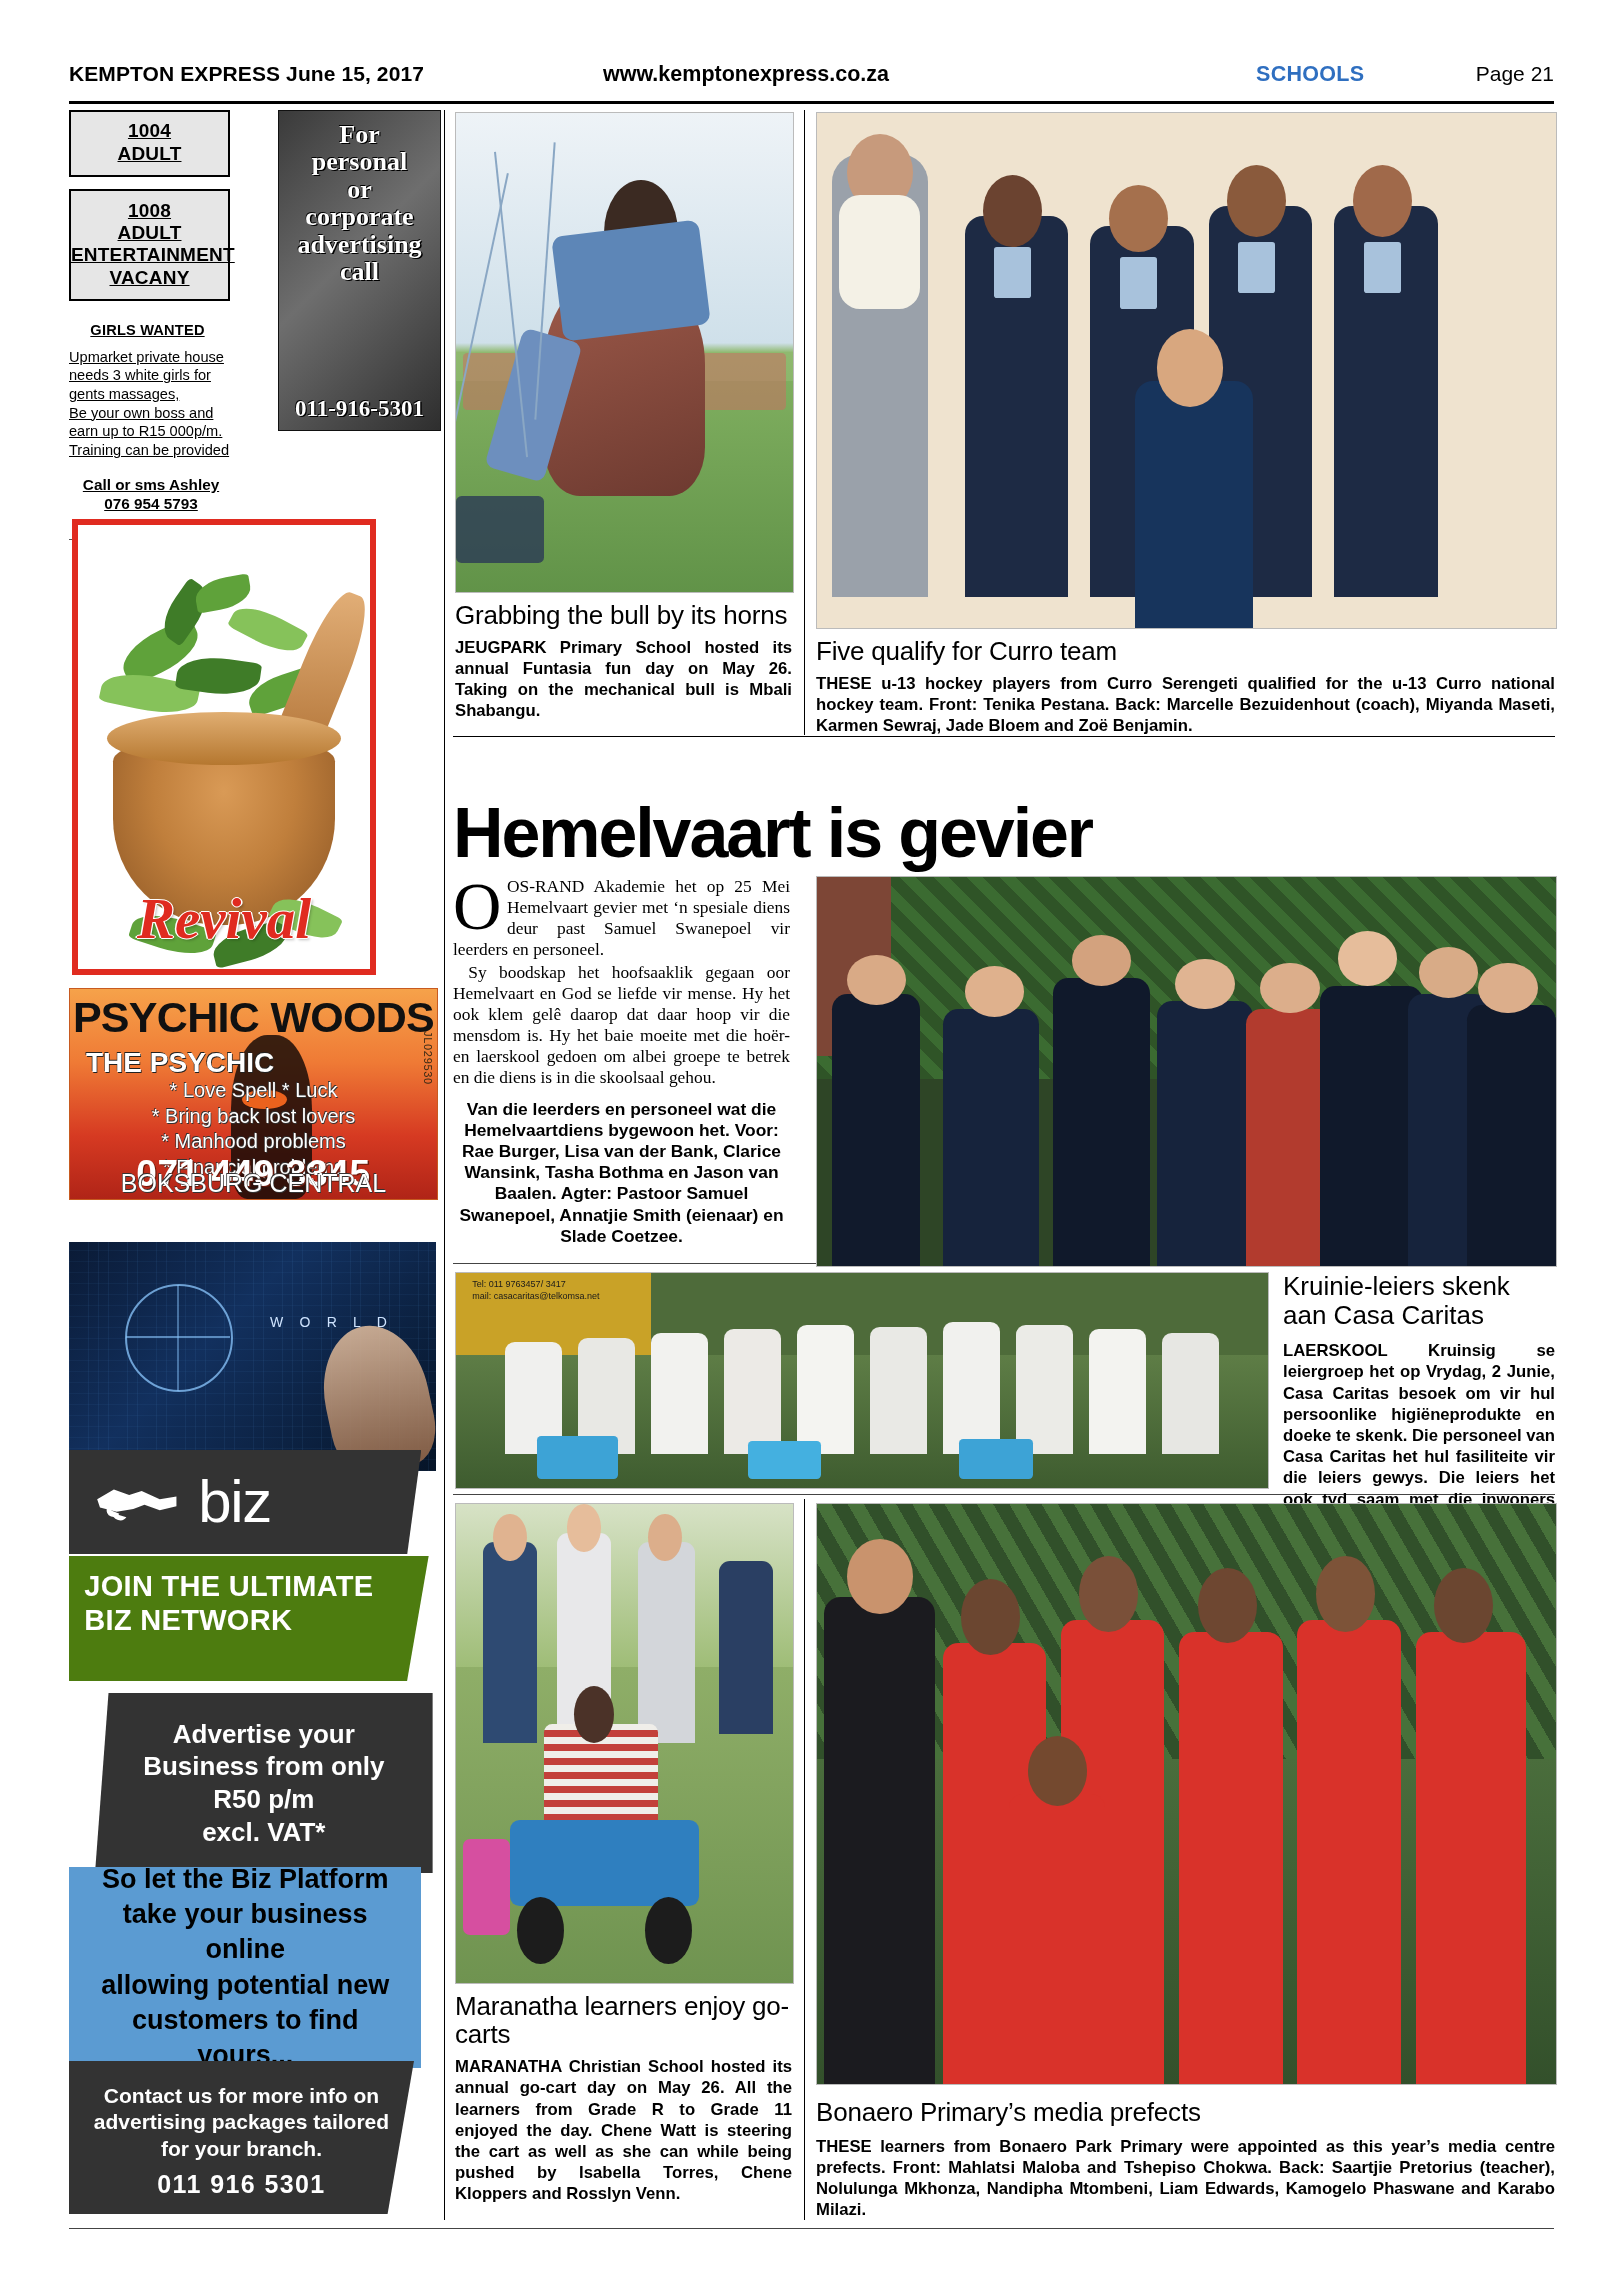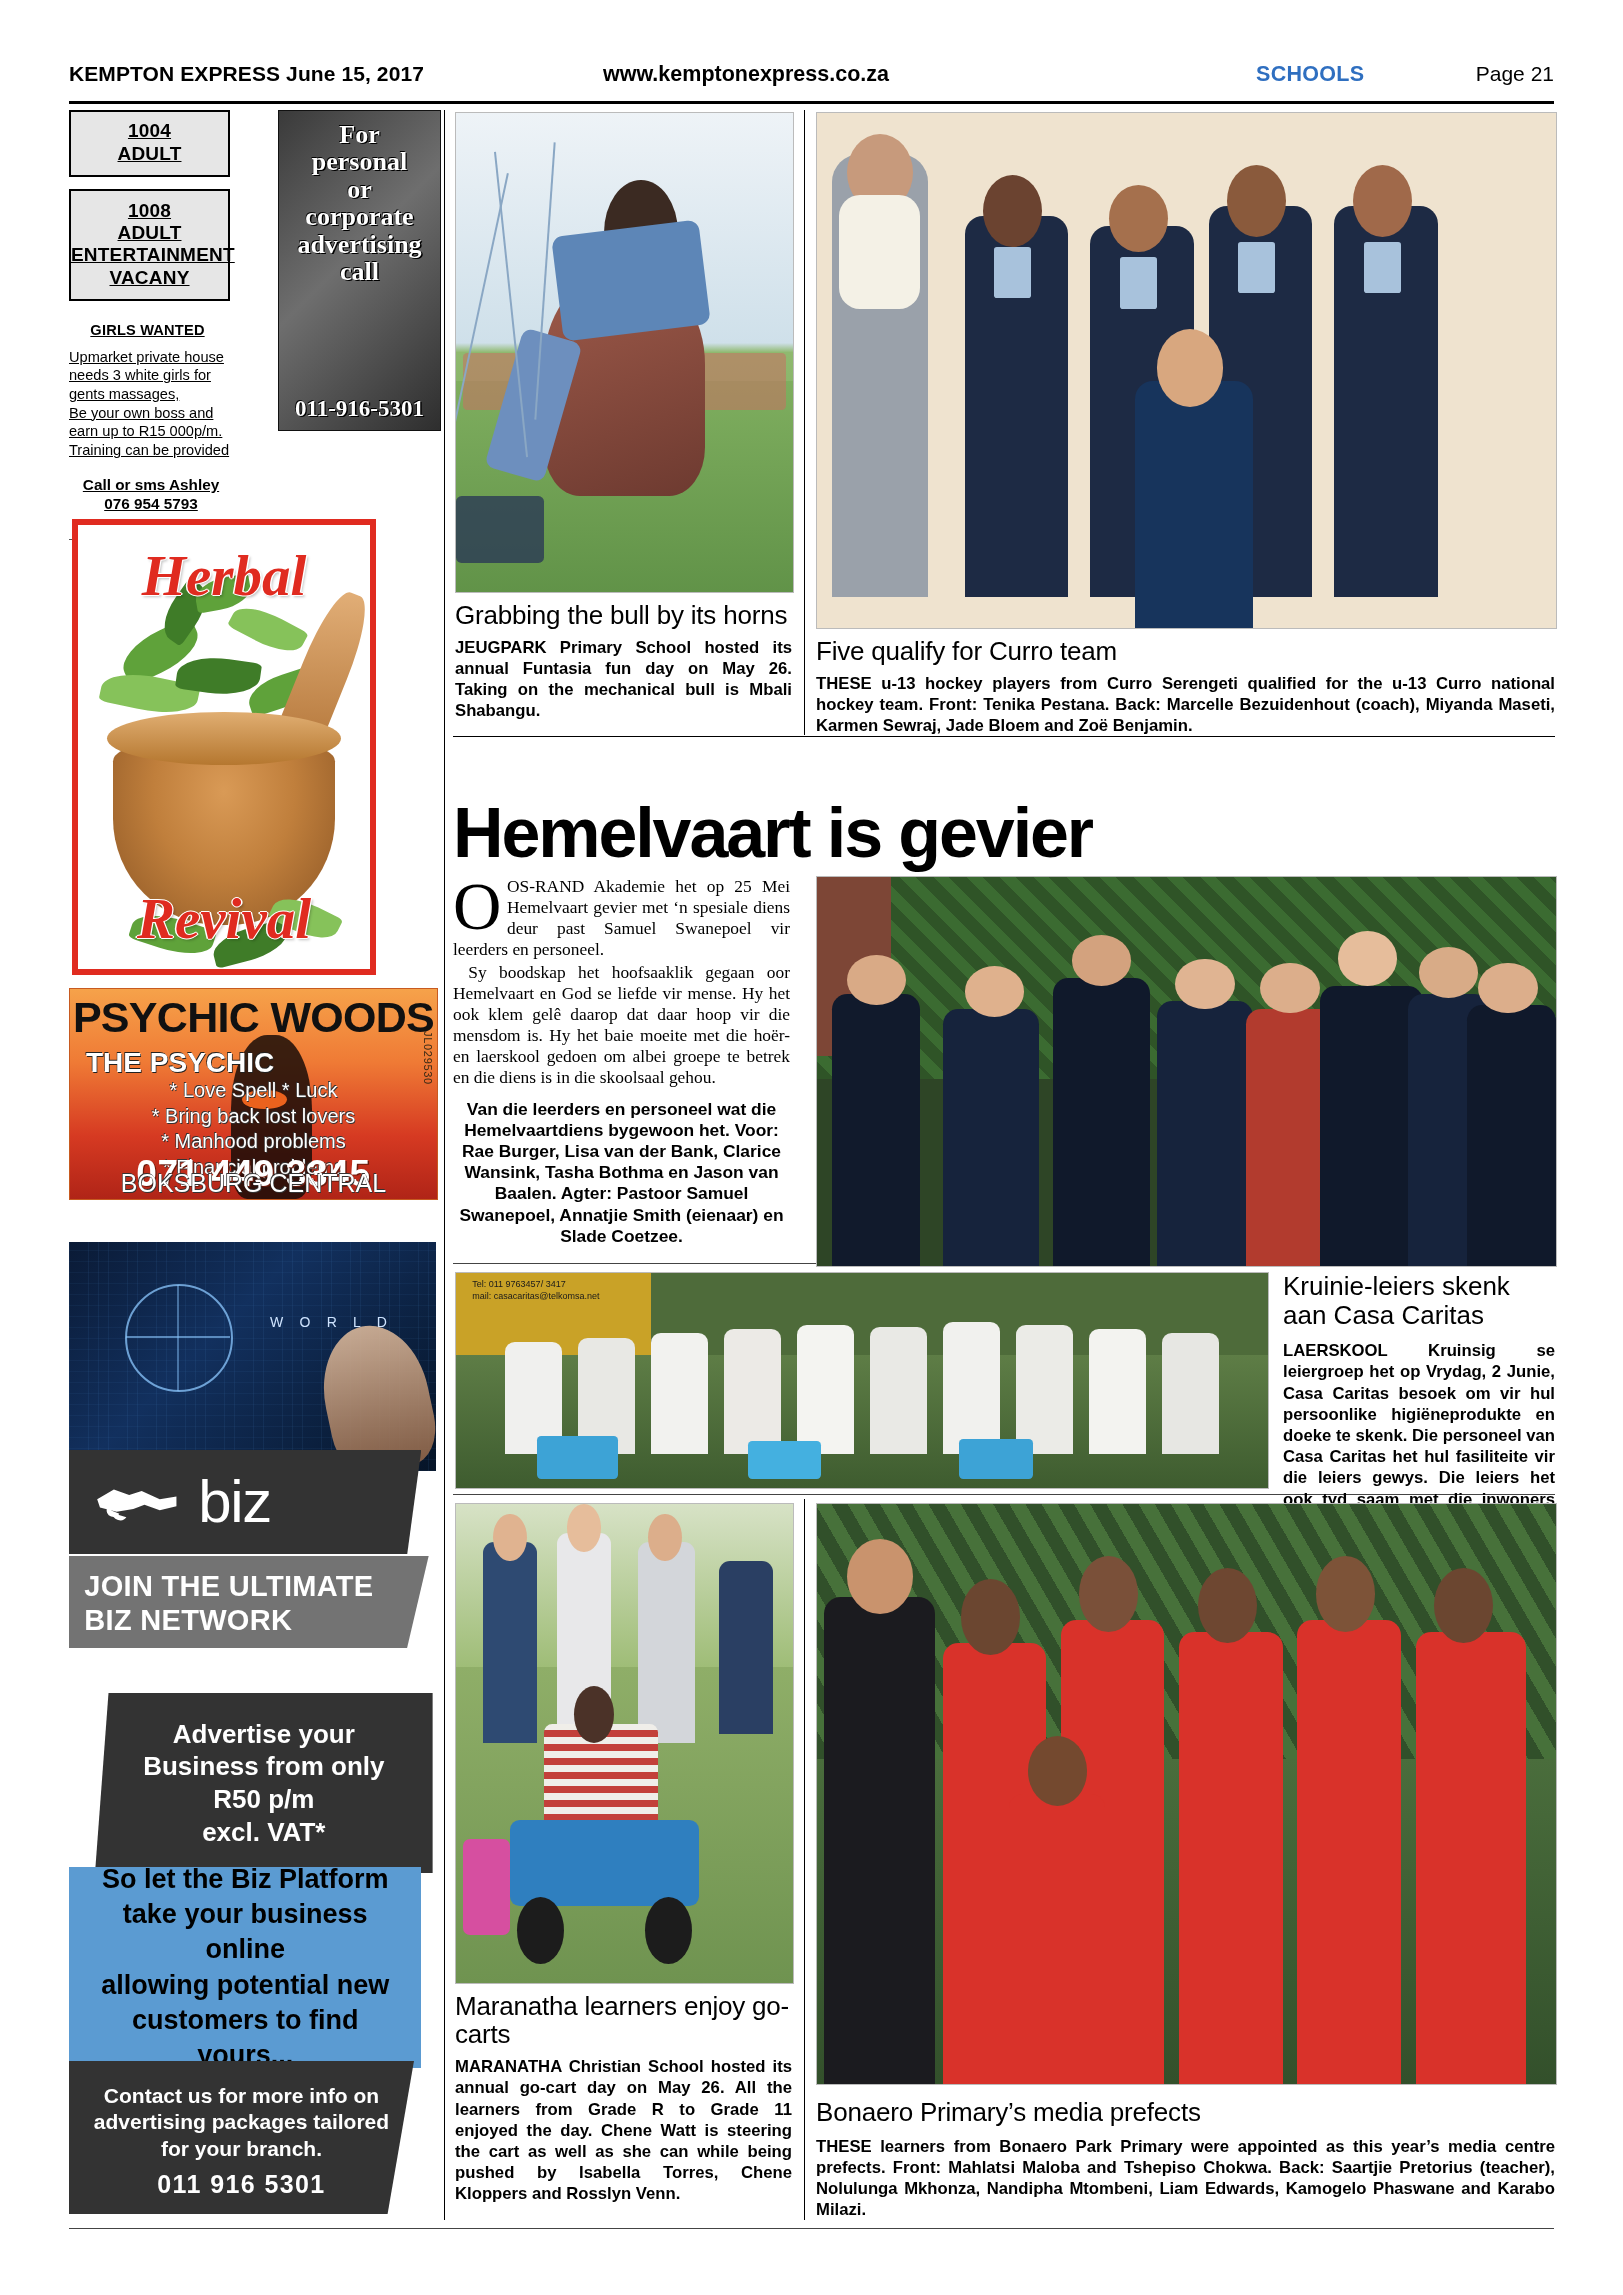--- a/index.html
+++ b/index.html
@@ -99,21 +99,21 @@
           border:2.1px solid rgba(140,200,255,.75);}
   .biz-photo .globe:after{content:"";position:absolute;left:-0.7px;top:50px;width:104px;height:2.1px;background:rgba(140,200,255,.6);}
   .biz-photo .globe:before{content:"";position:absolute;left:50px;top:-1.4px;width:2.1px;height:106px;background:rgba(140,200,255,.45);}
   .biz-photo .word{position:absolute;left:201px;top:72px;color:#cfe4ff;font-size:14px;letter-spacing:6.2px;}
   .biz-photo .finger{position:absolute;right:7px;top:83px;width:104px;height:146px;
           background:linear-gradient(180deg,#d9b79a,#8d6347);border-radius:50% 50% 30% 30%;opacity:.9;transform:rotate(-12deg);}
   .biz-logo{position:absolute;left:0;top:208px;width:96%;height:104px;background:#333;
           clip-path:polygon(0 0,100% 0,96% 100%,0 100%);display:flex;align-items:center;padding-left:23.6px;box-sizing:border-box;}
   .shake{width:89px;height:42px;margin-right:16.7px;}
   .biz-word{color:#fff;font-size:60px;line-height:1;font-weight:400;letter-spacing:-1.4px;}
-  .biz-join{position:absolute;left:0;top:314px;width:98%;height:92px;background:#737373;
+  .biz-join{position:absolute;left:0;top:314px;width:98%;height:125px;background:#4d7c0f;
           clip-path:polygon(0 0,100% 0,94% 100%,0 100%);padding:12.5px 0 0 15.3px;box-sizing:border-box;}
   .biz-join div{color:#fff;font-size:29px;font-weight:700;line-height:1.18;letter-spacing:0.3px;}
   .biz-adv{position:absolute;left:26px;top:451px;width:92%;height:180px;background:#333;
           clip-path:polygon(4% 0,100% 0,100% 100%,0 100%);
           display:flex;flex-direction:column;justify-content:center;align-items:center;text-align:right;}
   .biz-adv div{color:#fff;font-size:26px;font-weight:700;line-height:1.26;}
   .biz-so{position:absolute;left:0;top:625px;width:96%;height:201px;background:#5b9bd2;
           display:flex;flex-direction:column;justify-content:center;align-items:center;text-align:center;padding:0 12.5px;box-sizing:border-box;}
   .biz-so div{color:#000000;font-size:27px;font-weight:700;line-height:1.3;}
   .biz-contact{position:absolute;left:0;top:819px;width:94%;height:160px;background:#333;
@@ -192,21 +192,20 @@
       <div class="leaf d" style="left:34%;top:30%;width:83px;height:36px;transform:rotate(8deg);"></div>
       <div class="leaf" style="left:58%;top:34%;width:67px;height:32px;transform:rotate(-18deg);"></div>
       <div class="leaf l" style="left:20%;top:44%;width:90px;height:35px;transform:rotate(-6deg);"></div>
       <div class="pestle"></div>
       <div class="mortar"></div>
       <div class="mortar-rim"></div>
       <div class="leaf" style="left:18%;bottom:4%;width:83px;height:33px;transform:rotate(18deg);"></div>
       <div class="leaf d" style="left:46%;bottom:2%;width:76px;height:32px;transform:rotate(-14deg);"></div>
       <div class="leaf l" style="left:66%;bottom:8%;width:69px;height:30.5px;transform:rotate(26deg);"></div>
     </div>
-    <div class="herb-title">Herbal</div>
     <div class="herb-sub">Revival</div>
   </div>
 
   <div class="ad-psychic">
     <div class="psy-sil"></div>
     <div class="psy-sun"></div>
     <div class="psy-title">PSYCHIC WOODS</div>
     <div class="psy-the">THE PSYCHIC</div>
     <div class="psy-list">* Love Spell * Luck<br>* Bring back lost lovers<br>* Manhood problems<br>* Financial problems</div>
     <div class="psy-phone">071 449 3345</div>

